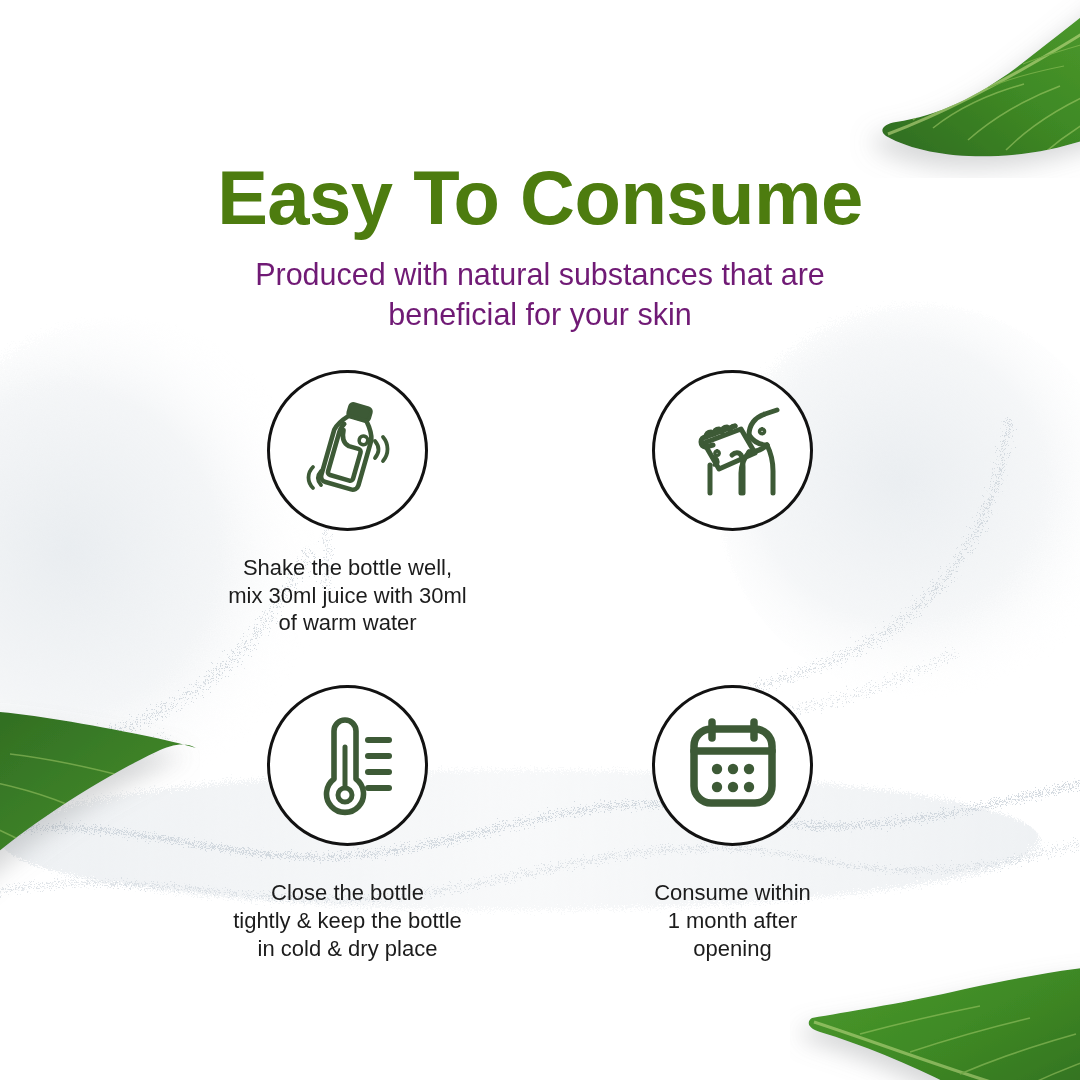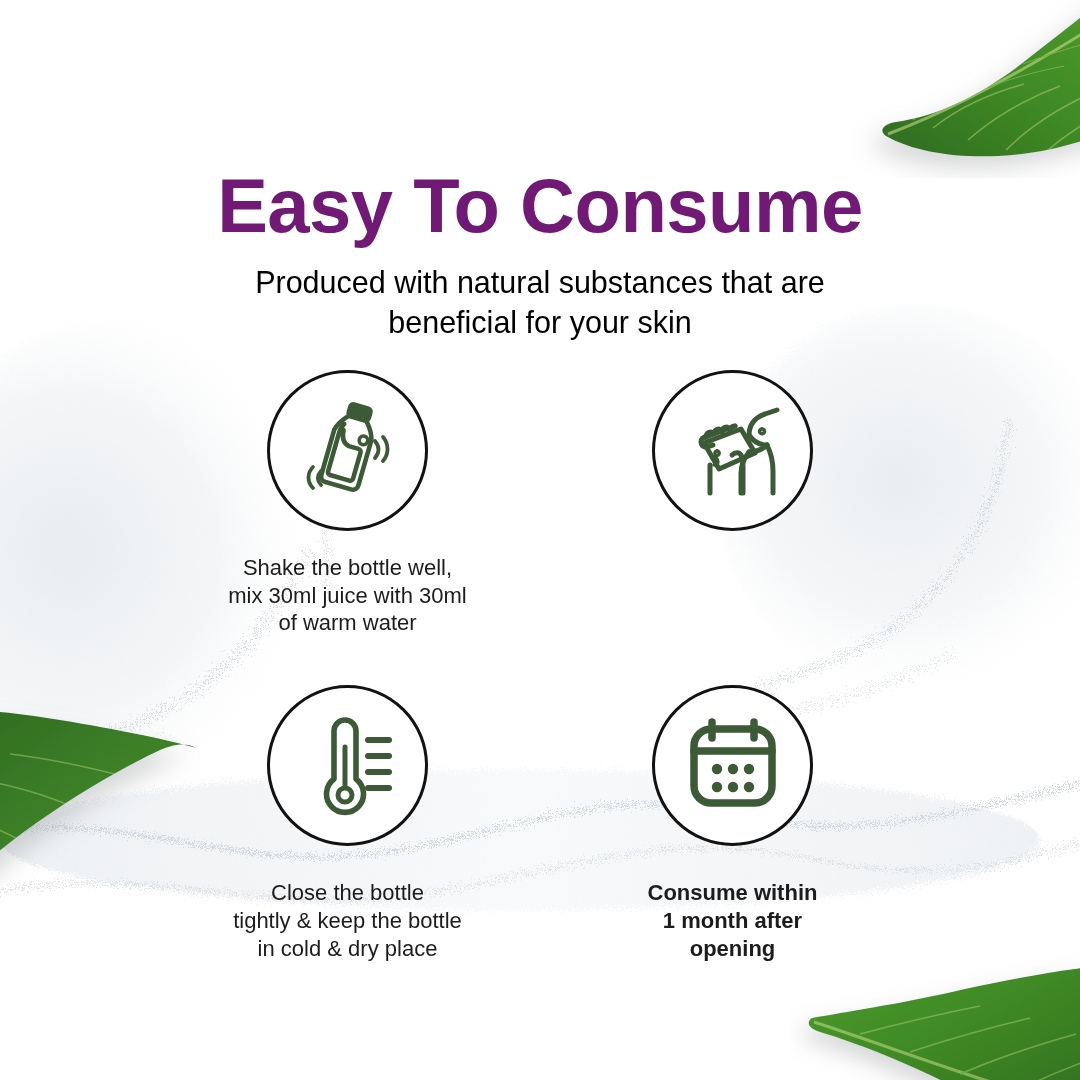--- a/index.html
+++ b/index.html
@@ -17,30 +17,30 @@
   .splash svg{display:block;}
 
   
   .leaf{position:absolute;pointer-events:none;}
 
   
   .header{position:absolute;left:0;right:0;top:160px;text-align:center;}
   .title{
     font-size:76px;
     font-weight:bold;
-    color:#701a75;
+    color:#4d7c0f;
     letter-spacing:-0.5px;
     line-height:1.0;
-    margin:8px;
+    margin:0;
     white-space:nowrap;
   }
   .subtitle{
     margin:18px auto 0;
     font-size:30.5px;
-    color:#000000;
+    color:#701a75;
     line-height:1.32;
     max-width:640px;
     font-weight:400;
   }
 
   
   .grid{
     position:absolute;
     left:155px;top:370px;
     width:770px;
@@ -62,21 +62,21 @@
     font-size:22px;
     line-height:1.26;
     color:#1c1c1c;
     text-align:center;
     white-space:pre-line;
     font-weight:400;
   }
   .cell.c1 .caption{width:330px;}
   .cell.c2 .caption{width:330px;}
   .cell.c3 .caption{width:340px;}
-  .cell.c4 .caption{width:300px;font-weight:bold;}
+  .cell.c4 .caption{width:300px;}
   .r2 .caption{margin-top:33px;}
 </style>
 </head>
 <body>
 
 <div class="stage">
 
   <div class="splash" style="left:-120px;top:300px;">
     <svg width="560" height="520" viewBox="0 0 560 520">
       <defs>

